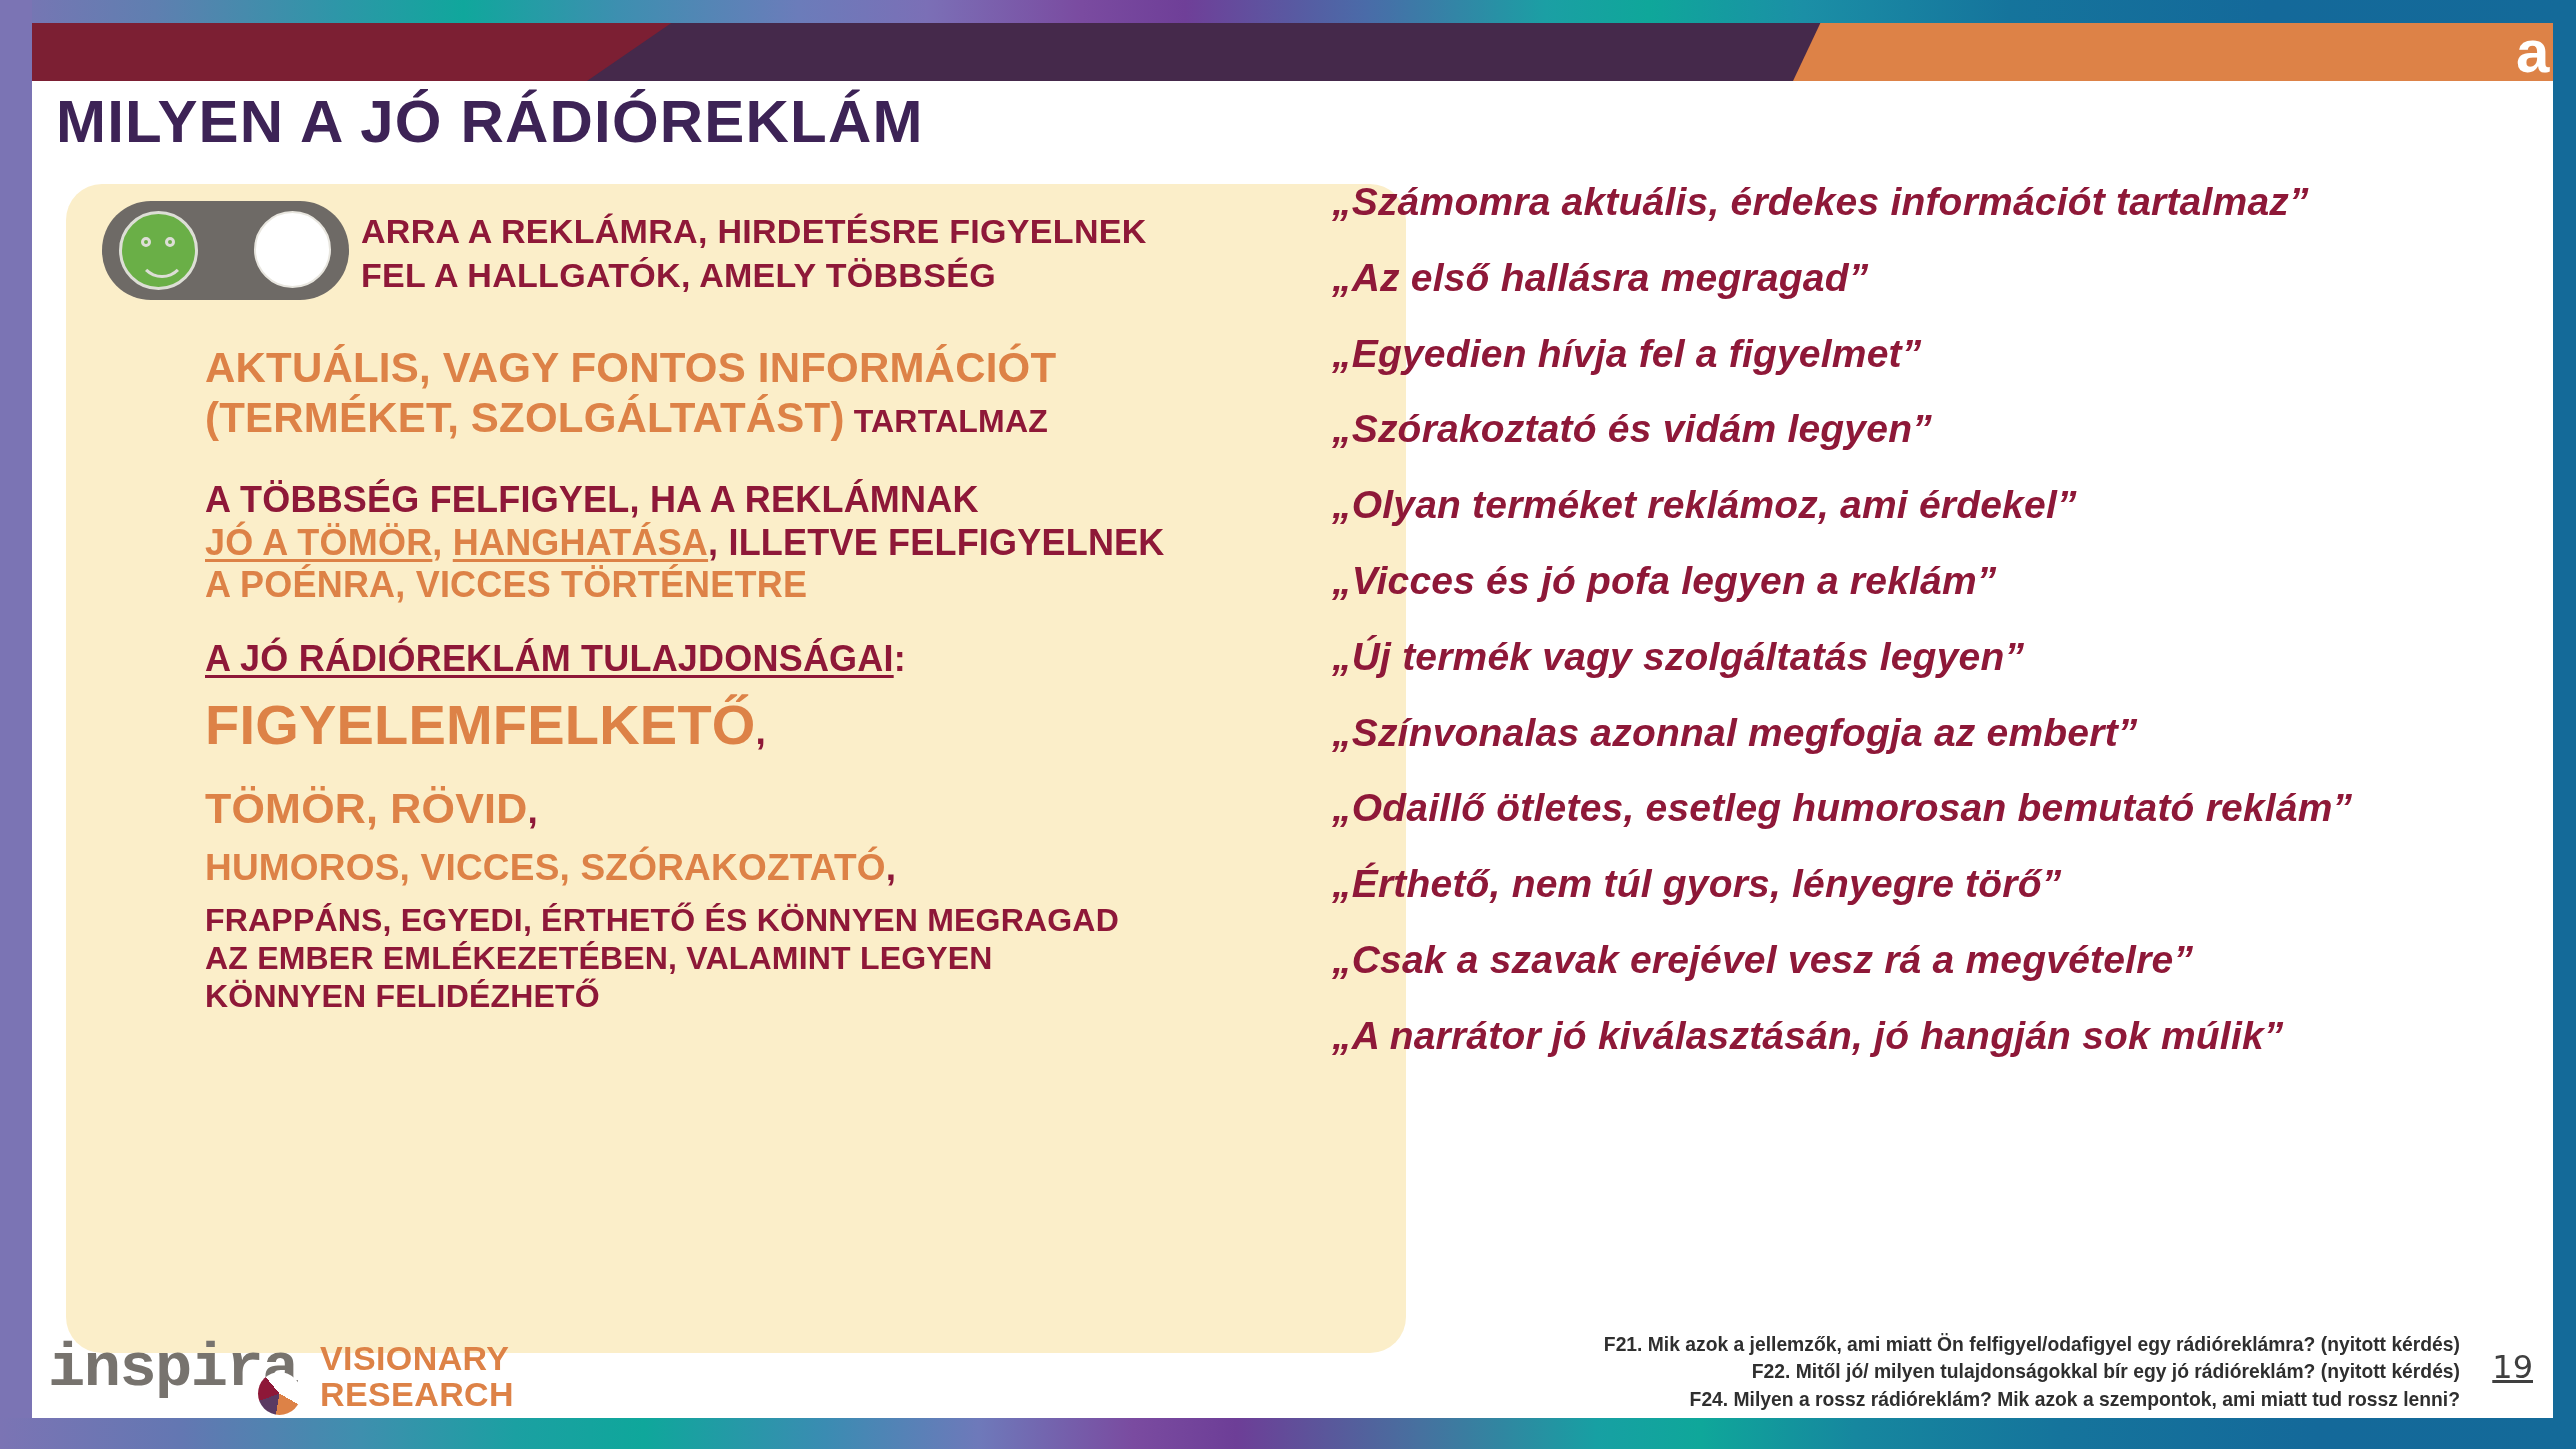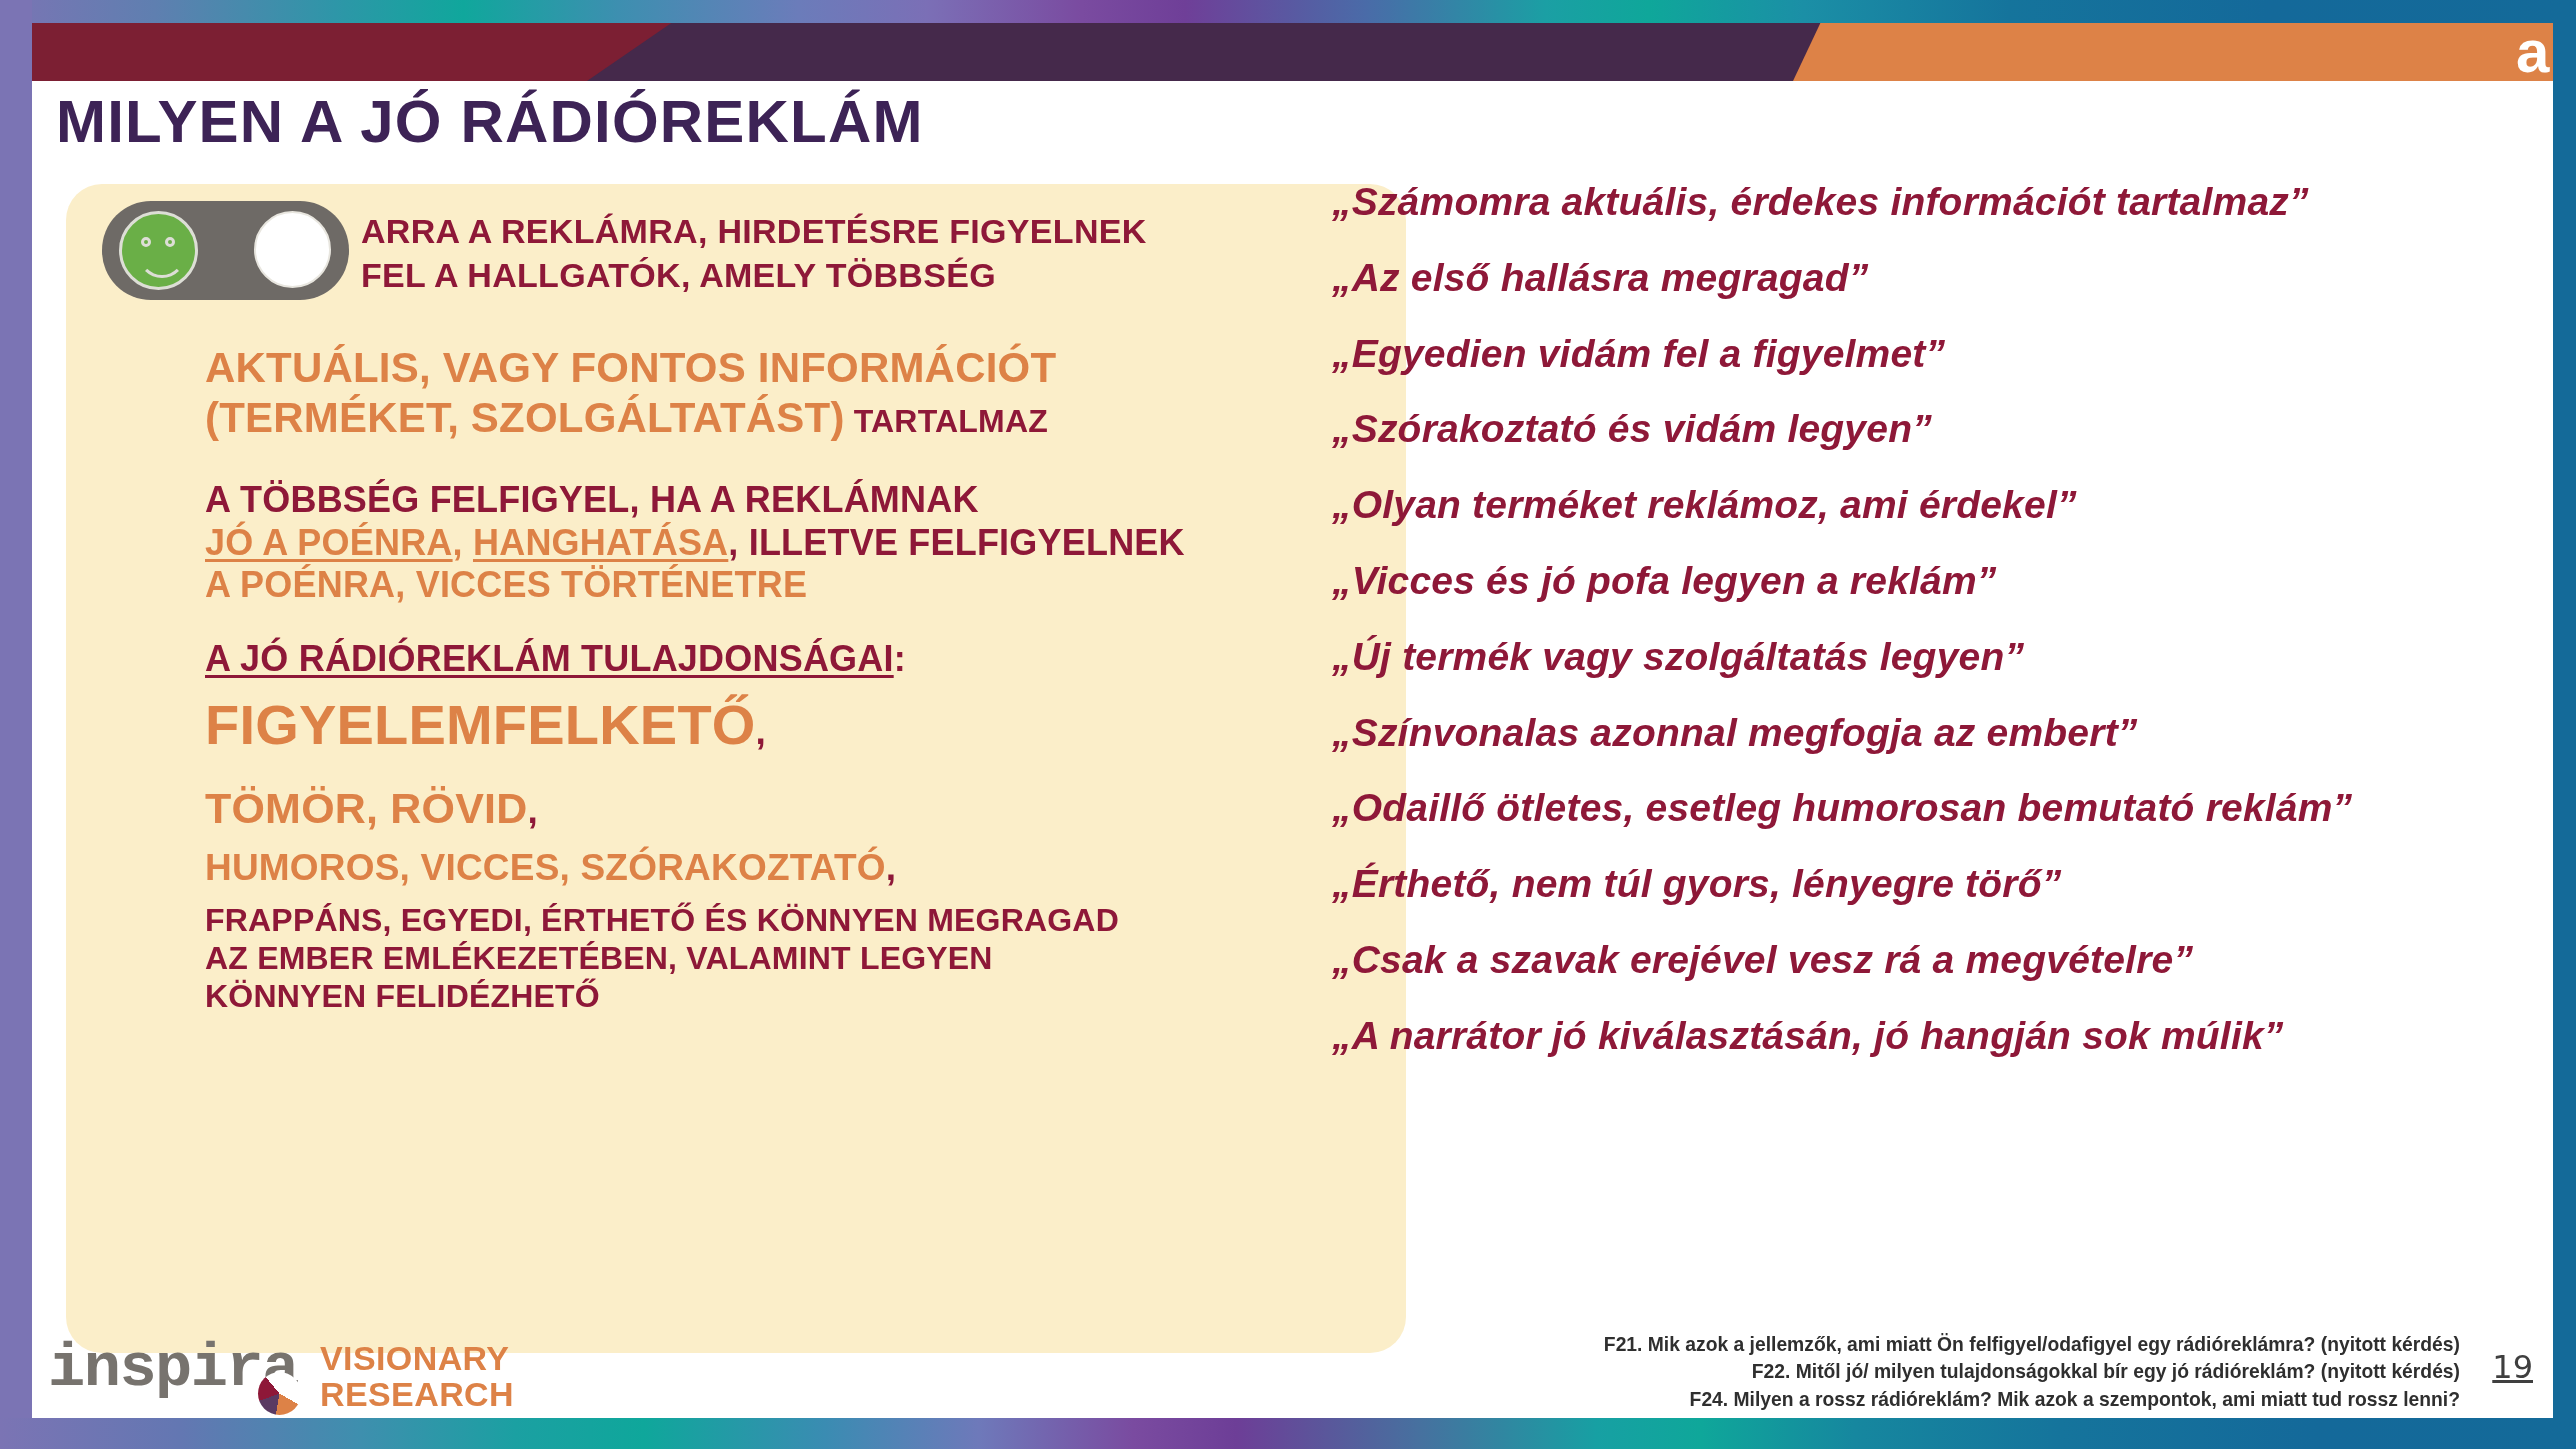--- a/index.html
+++ b/index.html
@@ -321,21 +321,21 @@
     </div>
 
     <div class="body-block">
 
       <div class="line s-56 or">AKTUÁLIS, VAGY FONTOS INFORMÁCIÓT</div>
       <div class="line s-56"><span class="or">(TERMÉKET, SZOLGÁLTATÁST)</span><span class="mr s-44"> TARTALMAZ</span></div>
 
       <div class="gap-lg"></div>
 
       <div class="line s-48 mr">A TÖBBSÉG FELFIGYEL, HA A REKLÁMNAK</div>
-      <div class="line s-48"><span class="or u">JÓ A POÉNRA</span><span class="or">, </span><span class="or u">HANGHATÁSA</span><span class="mr">, ILLETVE FELFIGYELNEK</span></div>
+      <div class="line s-48"><span class="or u">JÓ A TÖMÖR</span><span class="or">, </span><span class="or u">HANGHATÁSA</span><span class="mr">, ILLETVE FELFIGYELNEK</span></div>
       <div class="line s-48 or">A POÉNRA, VICCES TÖRTÉNETRE</div>
 
       <div class="gap-md"></div>
 
       <div class="line s-48"><span class="mr u">A JÓ RÁDIÓREKLÁM TULAJDONSÁGAI</span><span class="mr">:</span></div>
       <div class="gap-sm"></div>
       <div class="line s-74"><span class="or">FIGYELEMFELKETŐ</span><span class="mr s-50">,</span></div>
       <div class="gap-sm"></div>
       <div class="line s-58"><span class="or">TÖMÖR, RÖVID</span><span class="mr s-50">,</span></div>
       <div class="gap-sm"></div>
@@ -344,21 +344,21 @@
       <div class="line s-44 mr">FRAPPÁNS, EGYEDI, ÉRTHETŐ ÉS KÖNNYEN MEGRAGAD</div>
       <div class="line s-44 mr">AZ EMBER EMLÉKEZETÉBEN, VALAMINT LEGYEN</div>
       <div class="line s-44 mr">KÖNNYEN FELIDÉZHETŐ</div>
 
     </div>
   </div>
 
   <div class="quotes">
     <div class="quote">„Számomra aktuális, érdekes információt tartalmaz”</div>
     <div class="quote">„Az első hallásra megragad”</div>
-    <div class="quote">„Egyedien vidám fel  a  figyelmet”</div>
+    <div class="quote">„Egyedien hívja fel  a  figyelmet”</div>
     <div class="quote">„Szórakoztató és vidám legyen”</div>
     <div class="quote">„Olyan terméket reklámoz, ami érdekel”</div>
     <div class="quote">„Vicces és jó pofa legyen a reklám”</div>
     <div class="quote">„Új termék vagy szolgáltatás legyen”</div>
     <div class="quote">„Színvonalas azonnal megfogja  az embert”</div>
     <div class="quote">„Odaillő ötletes, esetleg humorosan bemutató reklám”</div>
     <div class="quote">„Érthető, nem túl gyors, lényegre törő”</div>
     <div class="quote">„Csak a szavak erejével vesz rá a megvételre”</div>
     <div class="quote">„A narrátor jó kiválasztásán, jó hangján sok múlik”</div>
   </div>

